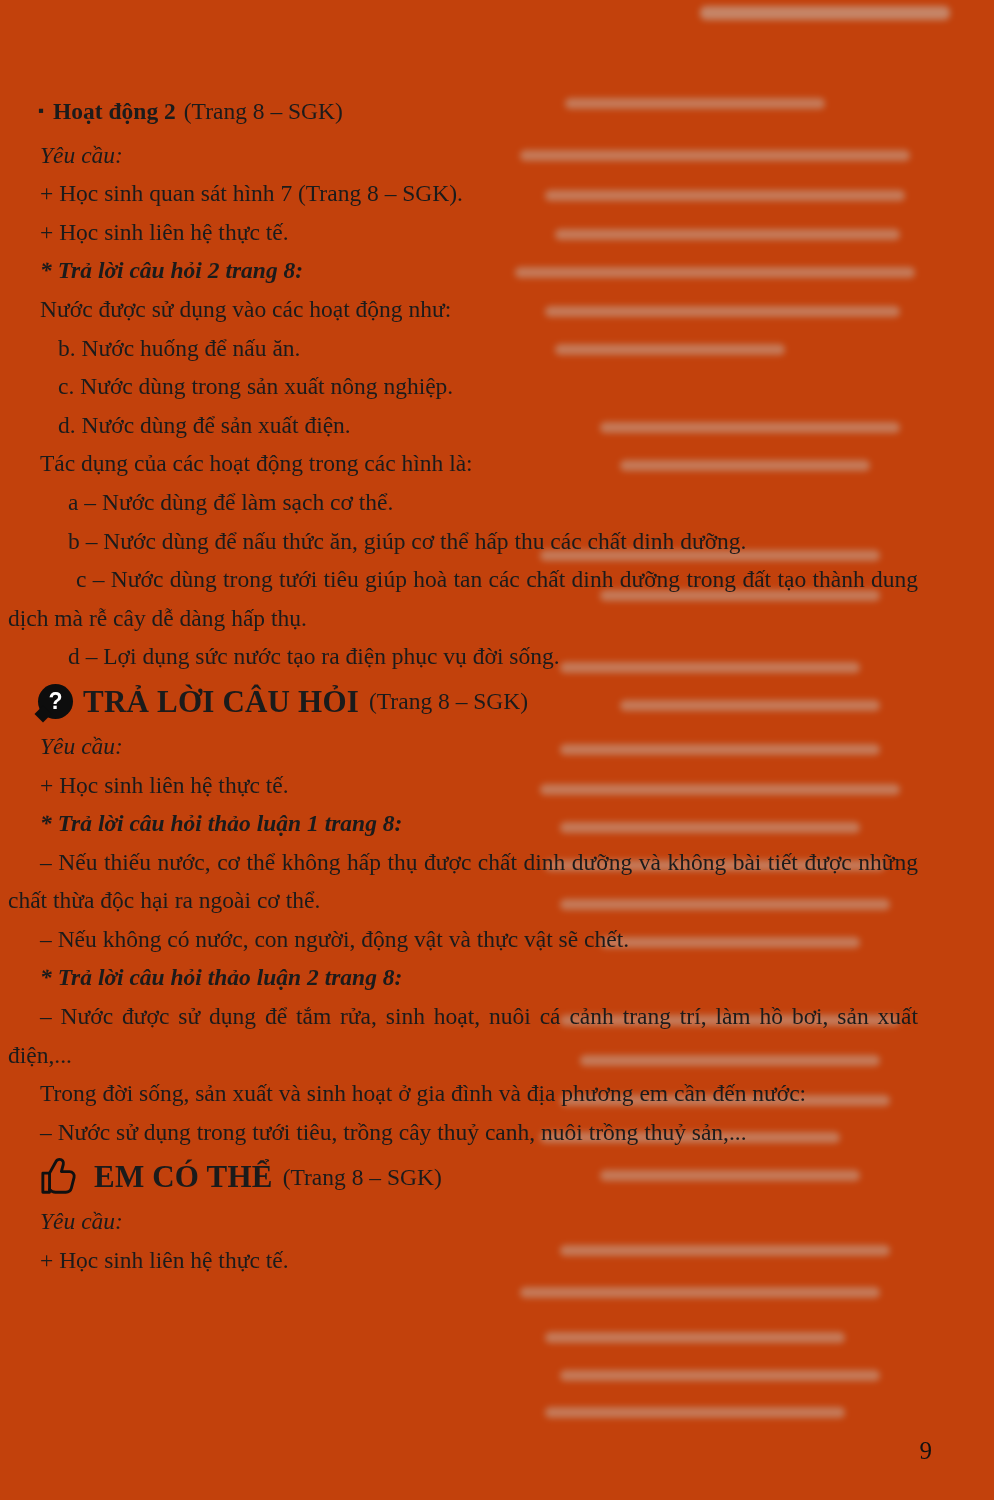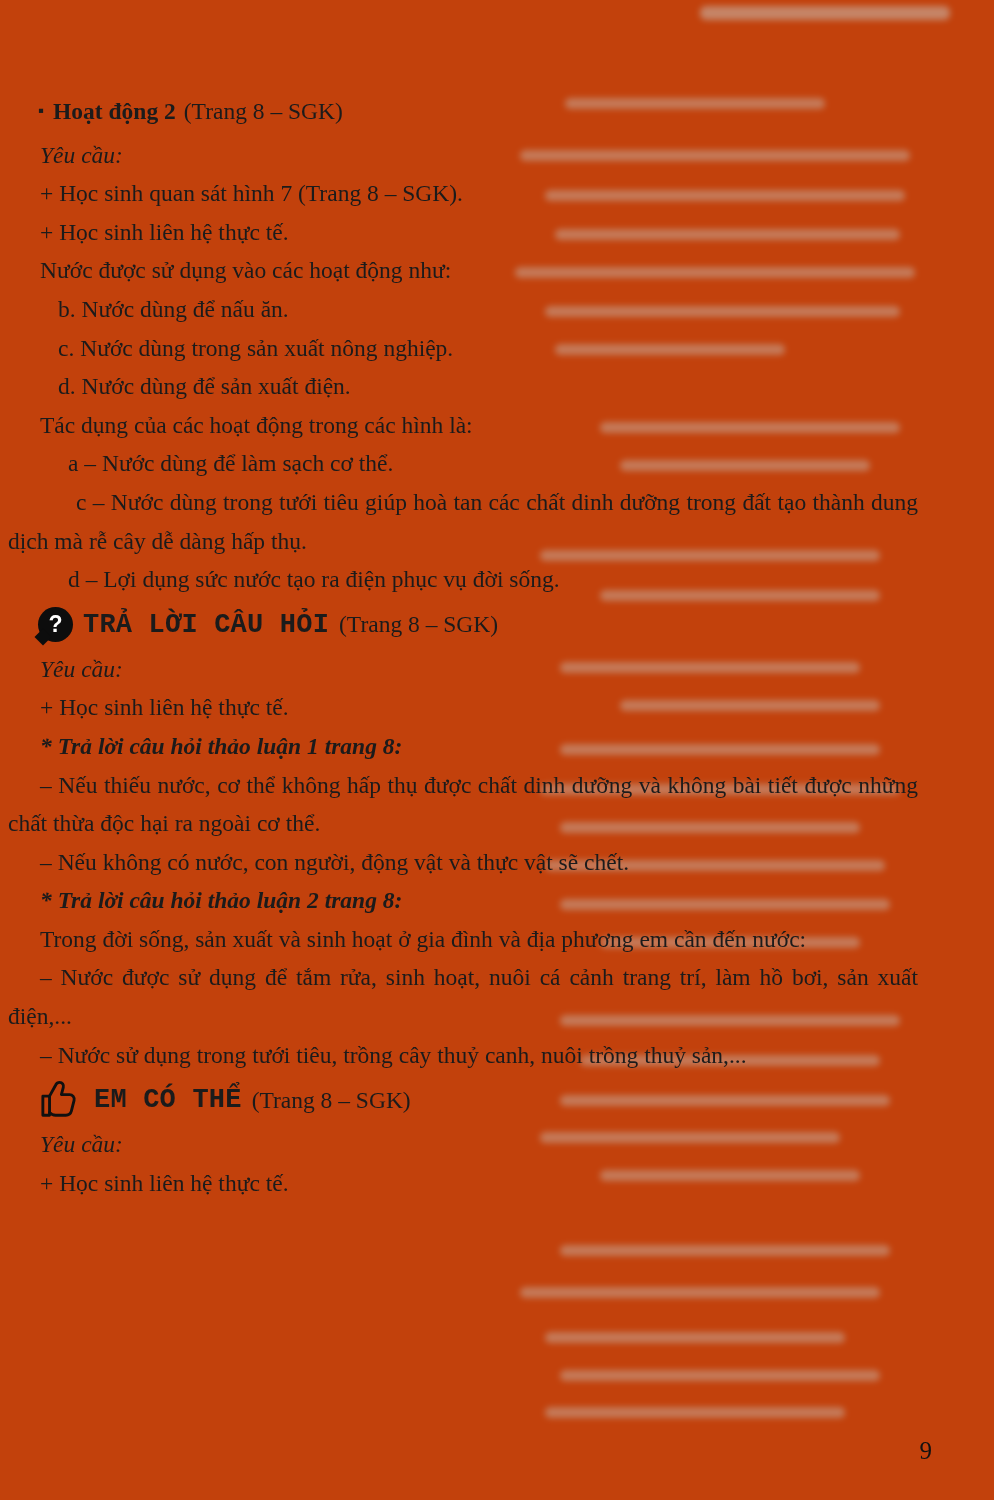--- a/index.html
+++ b/index.html
@@ -32,22 +32,22 @@
   .italic{font-style:italic;}
   .bolditalic{font-weight:bold;font-style:italic;}
   .h-act{margin-left:30px;margin-bottom:5px;}
   .h-act .bullet{font-size:17px;vertical-align:3px;margin-right:9px;}
   .h-act .title{font-weight:bold;margin-right:8px;}
   .hrow{
     display:flex;align-items:center;gap:10px;
     margin-left:30px;margin-top:5px;margin-bottom:4px;height:42px;
   }
   .hsans{
-    font-family:Liberation Mono, monospace;
-    font-weight:bold;font-size:27px;letter-spacing:.2px;
+    font-family:Liberation Serif, serif;
+    font-weight:bold;font-size:31px;letter-spacing:.2px;
   }
   .hsuffix{font-size:23.5px;}
   .q-icon{
     width:35px;height:35px;border-radius:50%;background:#0d0d0d;
     position:relative;display:flex;align-items:center;justify-content:center;
     flex:0 0 auto;
   }
   .q-icon::before{
     content:"";position:absolute;left:-1px;bottom:-1px;
     width:12px;height:12px;background:#0d0d0d;transform:rotate(45deg);
@@ -101,46 +101,48 @@
 
   <div class="content">
 
     <div>
       <div class="line h-act">
         <span class="bullet">▪</span><span class="title">Hoạt động 2</span><span>(Trang 8 – SGK)</span>
       </div>
       <div class="line m32 italic">Yêu cầu:</div>
       <div class="line m32">+ Học sinh quan sát hình 7 (Trang 8 – SGK).</div>
       <div class="line m32">+ Học sinh liên hệ thực tế.</div>
+      <div class="line m32 bolditalic">* Trả lời câu hỏi 2 trang 8:</div>
       <div class="line m32">Nước được sử dụng vào các hoạt động như:</div>
-      <div class="line m50">b. Nước dùng để nấu ăn.</div>
+      <div class="line m50">b. Nước huống để nấu ăn.</div>
       <div class="line m50">c. Nước dùng trong sản xuất nông nghiệp.</div>
       <div class="line m50">d. Nước dùng để sản xuất điện.</div>
       <div class="line m32">Tác dụng của các hoạt động trong các hình là:</div>
       <div class="line m60">a – Nước dùng để làm sạch cơ thể.</div>
+      <div class="line m60">b – Nước dùng để nấu thức ăn, giúp cơ thể hấp thu các chất dinh dưỡng.</div>
       <div class="line ind68">c – Nước dùng trong tưới tiêu giúp hoà tan các chất dinh dưỡng trong đất tạo thành dung dịch mà rễ cây dễ dàng hấp thụ.</div>
       <div class="line ind60 m60">d – Lợi dụng sức nước tạo ra điện phục vụ đời sống.</div>
     </div>
 
     <div>
       <div class="hrow">
         <span class="q-icon">
             <span class="q-glyph">?</span>
           </span>
         <span class="hsans">TRẢ LỜI CÂU HỎI</span>
         <span class="hsuffix">(Trang 8 – SGK)</span>
       </div>
       <div class="line m32 italic">Yêu cầu:</div>
       <div class="line m32">+ Học sinh liên hệ thực tế.</div>
       <div class="line m32 bolditalic">* Trả lời câu hỏi thảo luận 1 trang 8:</div>
       <div class="line ind32">– Nếu thiếu nước, cơ thể không hấp thụ được chất dinh dưỡng và không bài tiết được những chất thừa độc hại ra ngoài cơ thể.</div>
       <div class="line m32">– Nếu không có nước, con người, động vật và thực vật sẽ chết.</div>
       <div class="line m32 bolditalic">* Trả lời câu hỏi thảo luận 2 trang 8:</div>
+      <div class="line ind32">– Nước được sử dụng để tắm rửa, sinh hoạt, nuôi cá cảnh trang trí, làm hồ bơi, sản xuất điện,...</div>
       <div class="line ind32">Trong đời sống, sản xuất và sinh hoạt ở gia đình và địa phương em cần đến nước:</div>
-      <div class="line ind32">– Nước được sử dụng để tắm rửa, sinh hoạt, nuôi cá cảnh trang trí, làm hồ bơi, sản xuất điện,...</div>
       <div class="line m32">– Nước sử dụng trong tưới tiêu, trồng cây thuỷ canh, nuôi trồng thuỷ sản,...</div>
     </div>
 
     <div>
       <div class="hrow">
         <span class="hand-icon">
           <svg width="46" height="42" viewBox="0 0 48 44" aria-hidden="true">
             <g fill="none" stroke="#101010" stroke-width="3" stroke-linejoin="round" stroke-linecap="round">
               <path d="M5 18 h7 v20 h-7 z"></path>
               <path d="M12 35 c1.5 1.8 3.8 3 6.3 3 H29 c2.8 0 5.2 -1.9 5.9 -4.6 l2.8 -11 c.8 -3.1 -1.6 -6.1 -4.8 -6.1 h-8.5 l2 -7.5 C27.2 6 25.2 3.5 22.6 3.5 c-1.7 0 -3.3 1 -4 2.5 L12 18"></path>

